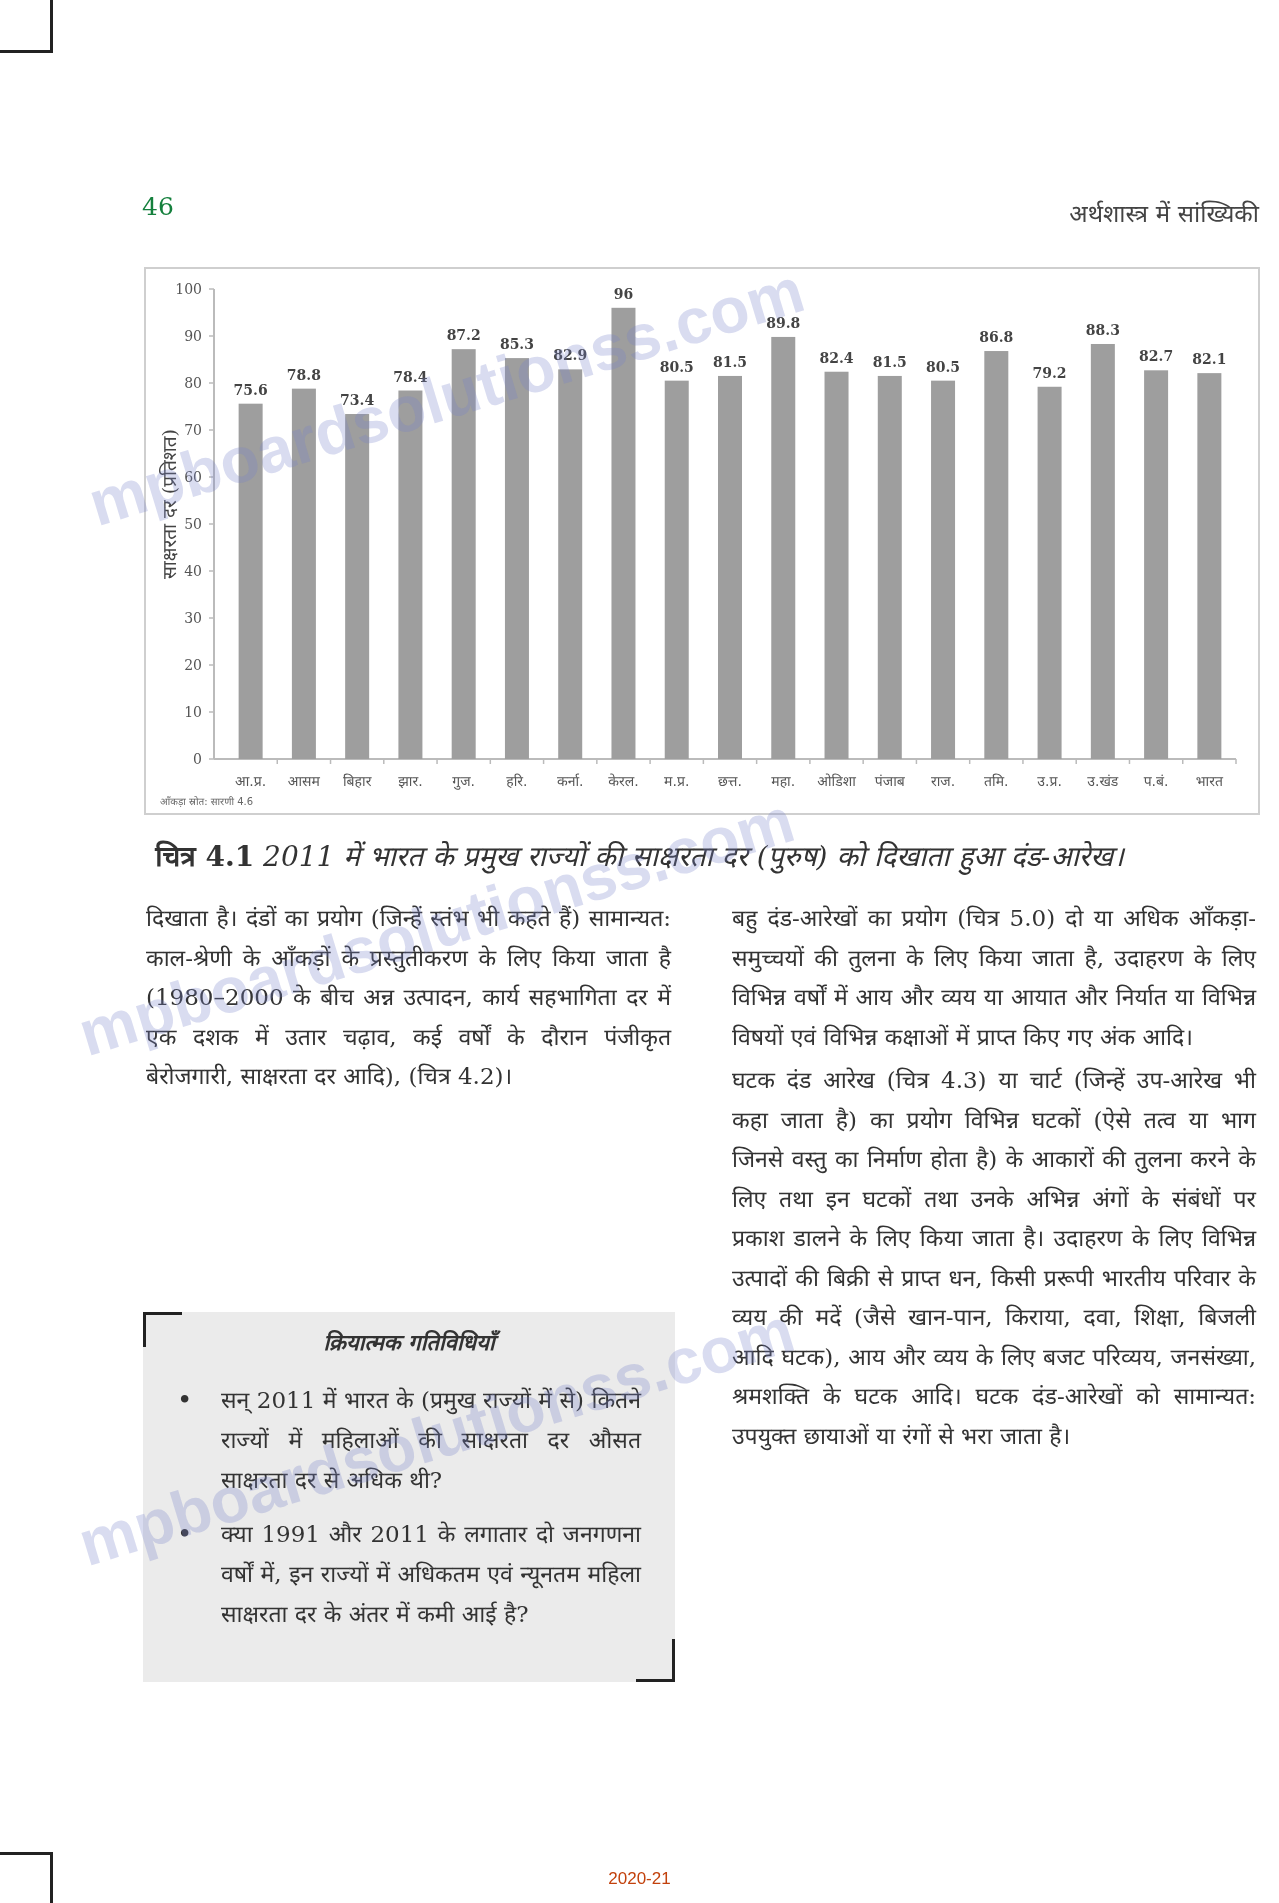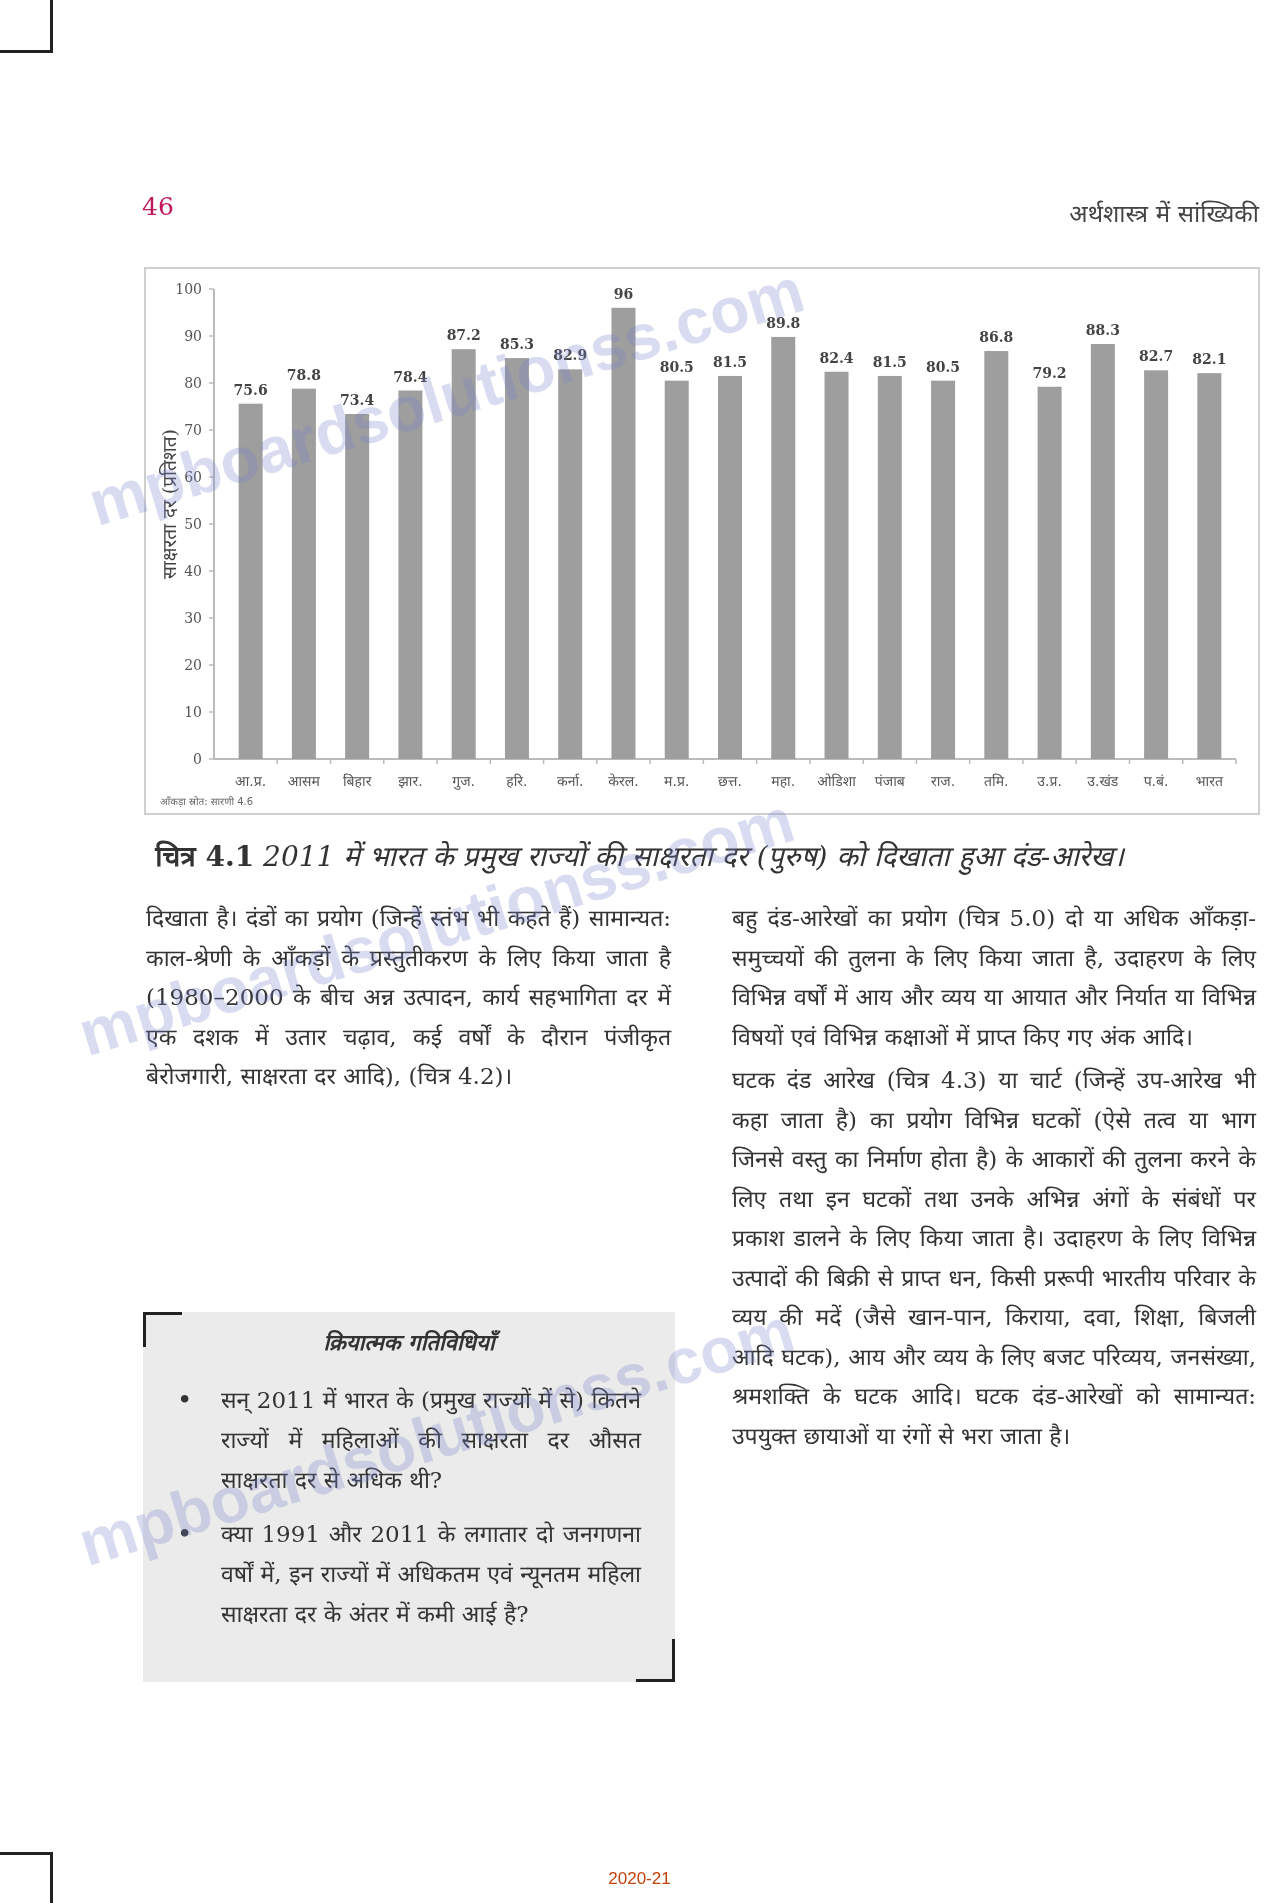--- a/index.html
+++ b/index.html
@@ -1,18 +1,18 @@
 <!DOCTYPE html>
 <html><head>
 <meta charset="utf-8">
 <style>
   html,body{margin:0;padding:0;background:#fff;}
   body{width:1279px;height:1903px;position:relative;overflow:hidden;font-family:"DejaVu Serif",serif;color:#333;}
   .crop{position:absolute;background:#222;}
-  .page-num{position:absolute;left:142px;top:192px;font-size:25px;font-family:"DejaVu Serif",serif;color:#be185d;}
+  .page-num{position:absolute;left:142px;top:192px;font-size:25px;font-family:"DejaVu Serif",serif;color:#15803d;}
   .running-head{position:absolute;right:20px;top:196px;font-size:24px;color:#444;}
   .chart-box{position:absolute;left:144px;top:267px;width:1116px;height:548px;border:2px solid #cfcfcf;box-sizing:border-box;background:#fff;}
   .chart-svg{position:absolute;left:0;top:0;}
   .caption{position:absolute;left:0;width:1279px;top:836px;text-align:center;font-size:28px;color:#333;}
   .caption .lead{font-style:normal;font-weight:bold;}
   .caption .rest{font-style:italic;}
   .col{position:absolute;font-size:23px;line-height:39.5px;text-align:justify;color:#333;}
   .col p{margin:4px;}
   .left-col{left:142px;top:895px;width:533px;}
   .indent{text-indent:42px;}

